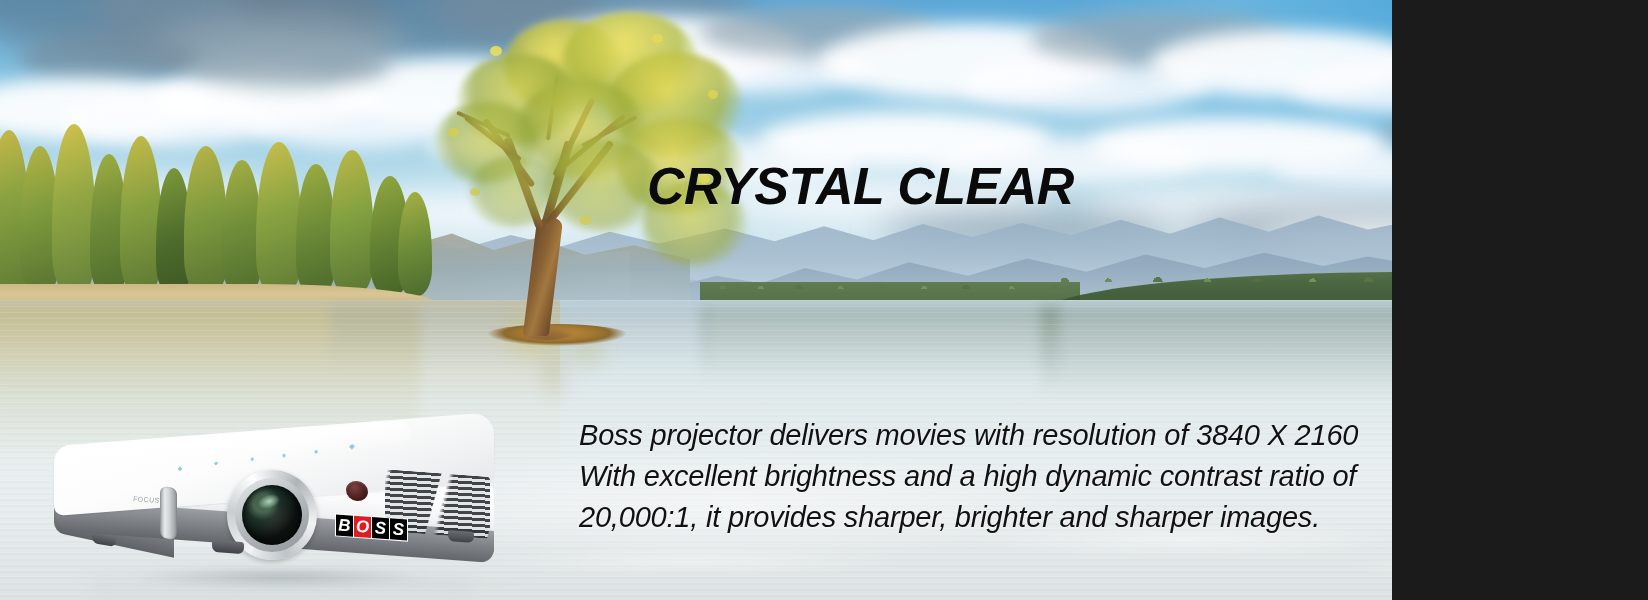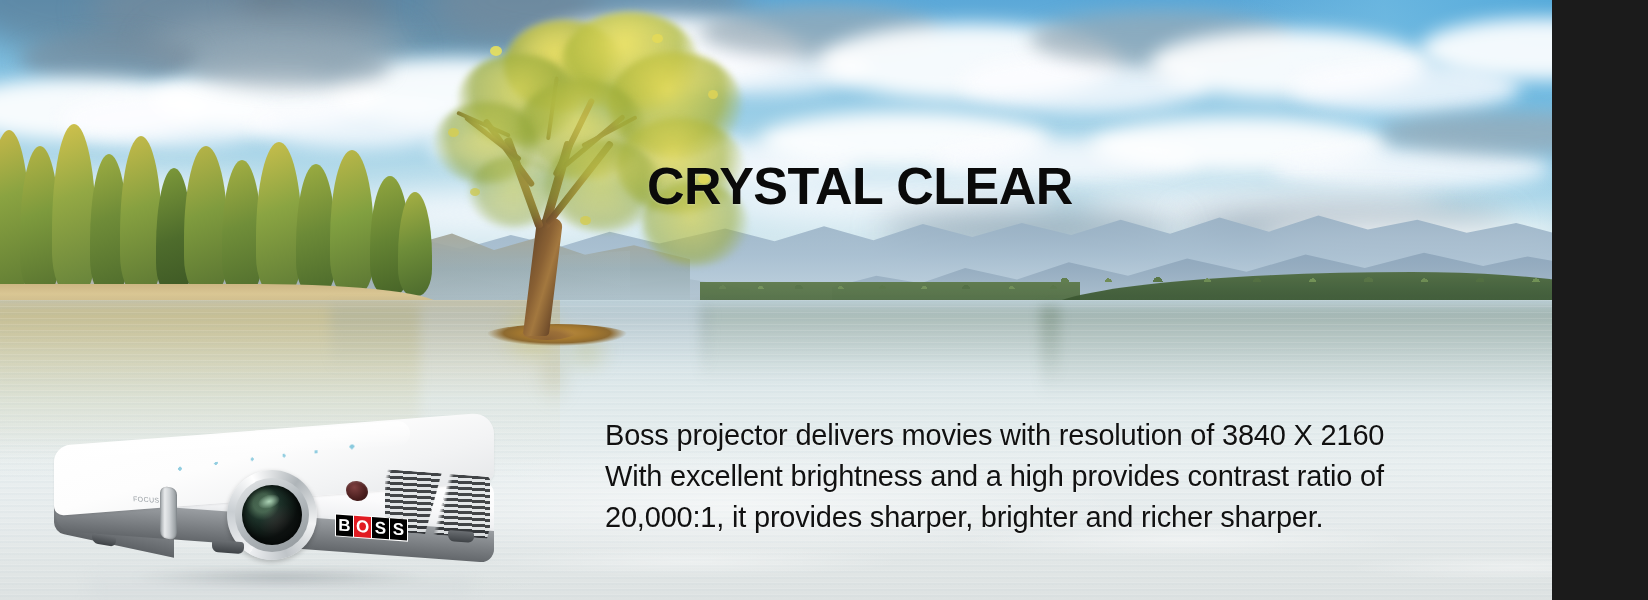--- a/index.html
+++ b/index.html
@@ -2,23 +2,24 @@
 <html><head>
 <meta charset="utf-8">
 <title>Crystal Clear Projection Banner</title>
 <style>
   * { margin:0; padding:0; box-sizing:border-box; }
   html,body { background:#1b1b1b; }
   body { font-family:"Liberation Sans", sans-serif; }
 
   #banner {
     position:relative;
-    width:1552px; height:600px;
+    width:1392px; height:600px;
     overflow:hidden;
     background:#bcd6e8;
+    font-style:italic;
   }
 
   
   .sky {
     position:absolute; left:0; top:0; width:1648px; height:340px;
     background:
       linear-gradient(to bottom,
         #5ba8d8 0%,
         #77bade 14%,
         #94cbe6 30%,
@@ -236,21 +237,21 @@
     text-shadow:0 1px 2px rgba(255,255,255,.25);
   }
   .hero {
     font-family:"Liberation Sans", sans-serif;
     font-weight:bold; font-size:106px; line-height:1.02;
     letter-spacing:-3px; color:#070707;
     margin-top:6px;
     text-shadow:0 2px 3px rgba(255,255,255,.22);
   }
   .desc {
-    position:absolute; left:605px; top:415px; width:870px;
+    position:absolute; left:579px; top:415px; width:870px;
     font-family:"Liberation Sans", sans-serif;
     font-size:29px; line-height:41px; font-weight:normal;
     color:#111; letter-spacing:-0.2px;
     text-shadow:0 1px 2px rgba(255,255,255,.55);
   }
   .desc p { white-space:nowrap; }
 
   
   .projector { position:absolute; left:40px; top:415px; width:490px; height:170px; }
 
@@ -532,22 +533,22 @@
       <div class="leafdot" style="left:58px;  top:182px; width:10px; height:8px;  background:rgba(206,200,78,.75);"></div>
     </div>
   </div>
 
   <div class="headline-block">
     <div class="kicker">CRYSTAL CLEAR</div>
   </div>
 
   <div class="desc">
     <p>Boss projector delivers movies with resolution of 3840 X 2160</p>
-    <p>With excellent brightness and a high provides contrast ratio of</p>
-    <p>20,000:1, it provides sharper, brighter and richer sharper.</p>
+    <p>With excellent brightness and a high dynamic contrast ratio of</p>
+    <p>20,000:1, it provides sharper, brighter and sharper images.</p>
   </div>
 
   <div class="projector">
     <div class="pj-shadow"></div>
     <div class="pj-refl"></div>
 
     <div class="pj-side"></div>
     <div class="vent-left-blocks"></div>
 
     <div class="pj-front"></div>

